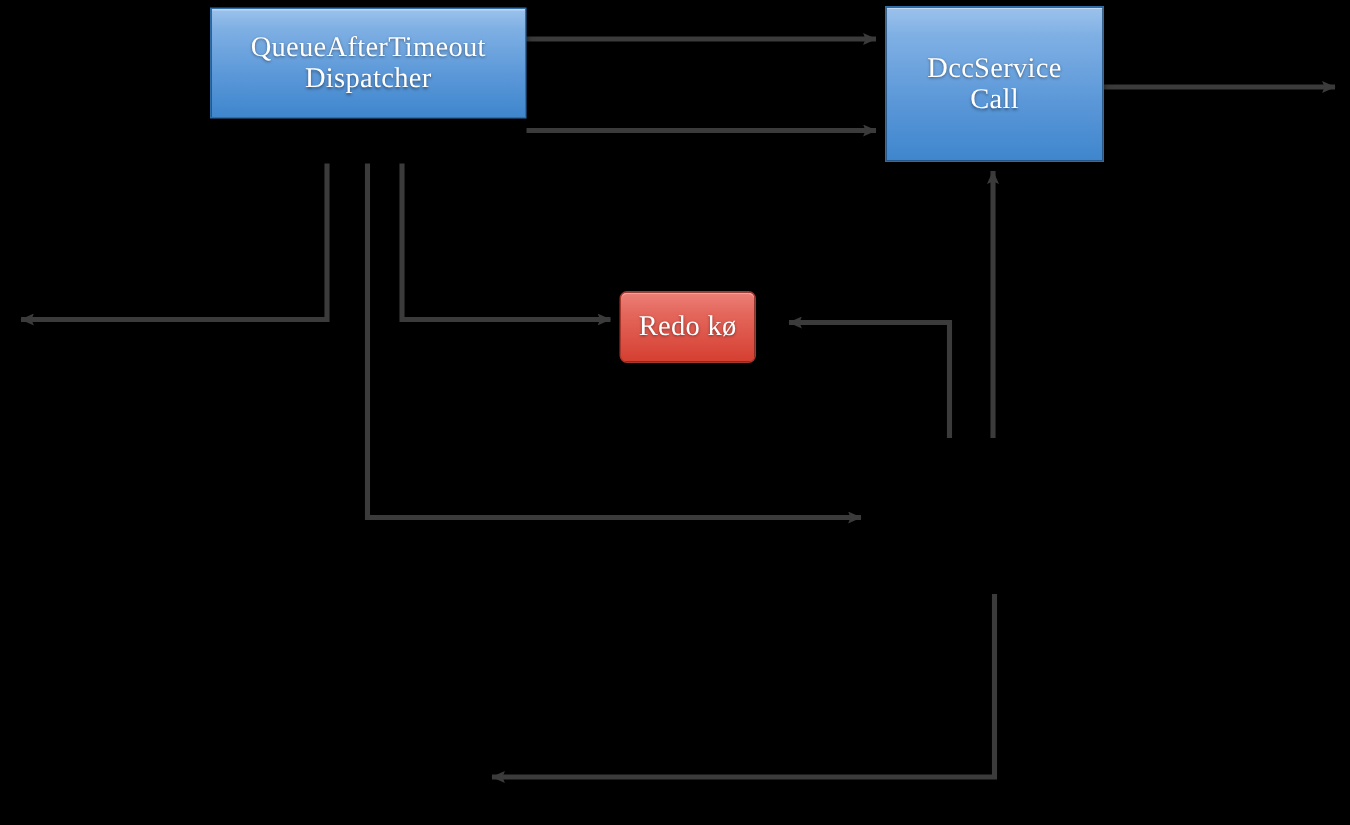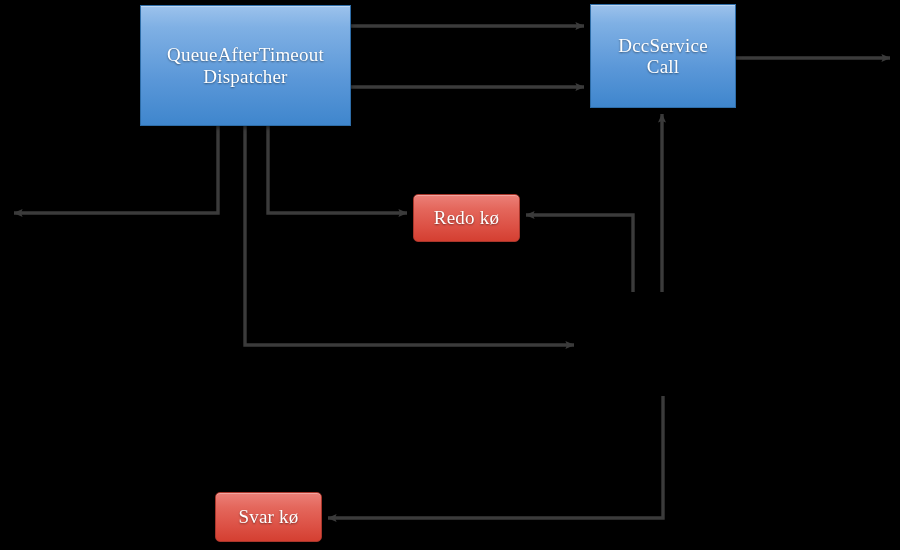--- a/index.html
+++ b/index.html
@@ -73,32 +73,29 @@
         <polyline points="736,58 890,58" marker-end="url(#arrowhead)"></polyline>
         <polyline points="218,109 218,213 14,213" marker-end="url(#arrowhead)"></polyline>
         <polyline points="268,109 268,213 407,213" marker-end="url(#arrowhead)"></polyline>
         <polyline points="245,109 245,345 574,345" marker-end="url(#arrowhead)"></polyline>
         <polyline points="633,292 633,215 526,215" marker-end="url(#arrowhead)"></polyline>
         <polyline points="662,292 662,114" marker-end="url(#arrowhead)"></polyline>
         <polyline points="663,396 663,518 328,518" marker-end="url(#arrowhead)"></polyline>
       </g>
   </svg>
 
-  <div class="node blue" style="left: 140px; top: 5px; width: 211px; height: 121px;">
+  <div class="node blue" style="left: 140px; top: 5px; width: 211px; height: 74px;">
     <span class="label">QueueAfterTimeout
 Dispatcher</span>
   </div>
 
   <div class="node blue" style="left: 590px; top: 4px; width: 146px; height: 104px;">
     <span class="label">DccService
 Call</span>
   </div>
 
-  <div class="node red" style="left: 413px; top: 194px; width: 107px; height: 48px;">
+  <div class="node red" style="left: 413px; top: 194px; width: 91px; height: 48px;">
     <span class="label">Redo kø</span>
   </div>
 
 
-  <div class="node red" style="left: 215px; top: 492px; width: 107px; height: 50px;">
-    <span class="label">Svar kø</span>
-  </div>
 
 </div>
 
 </body></html>

